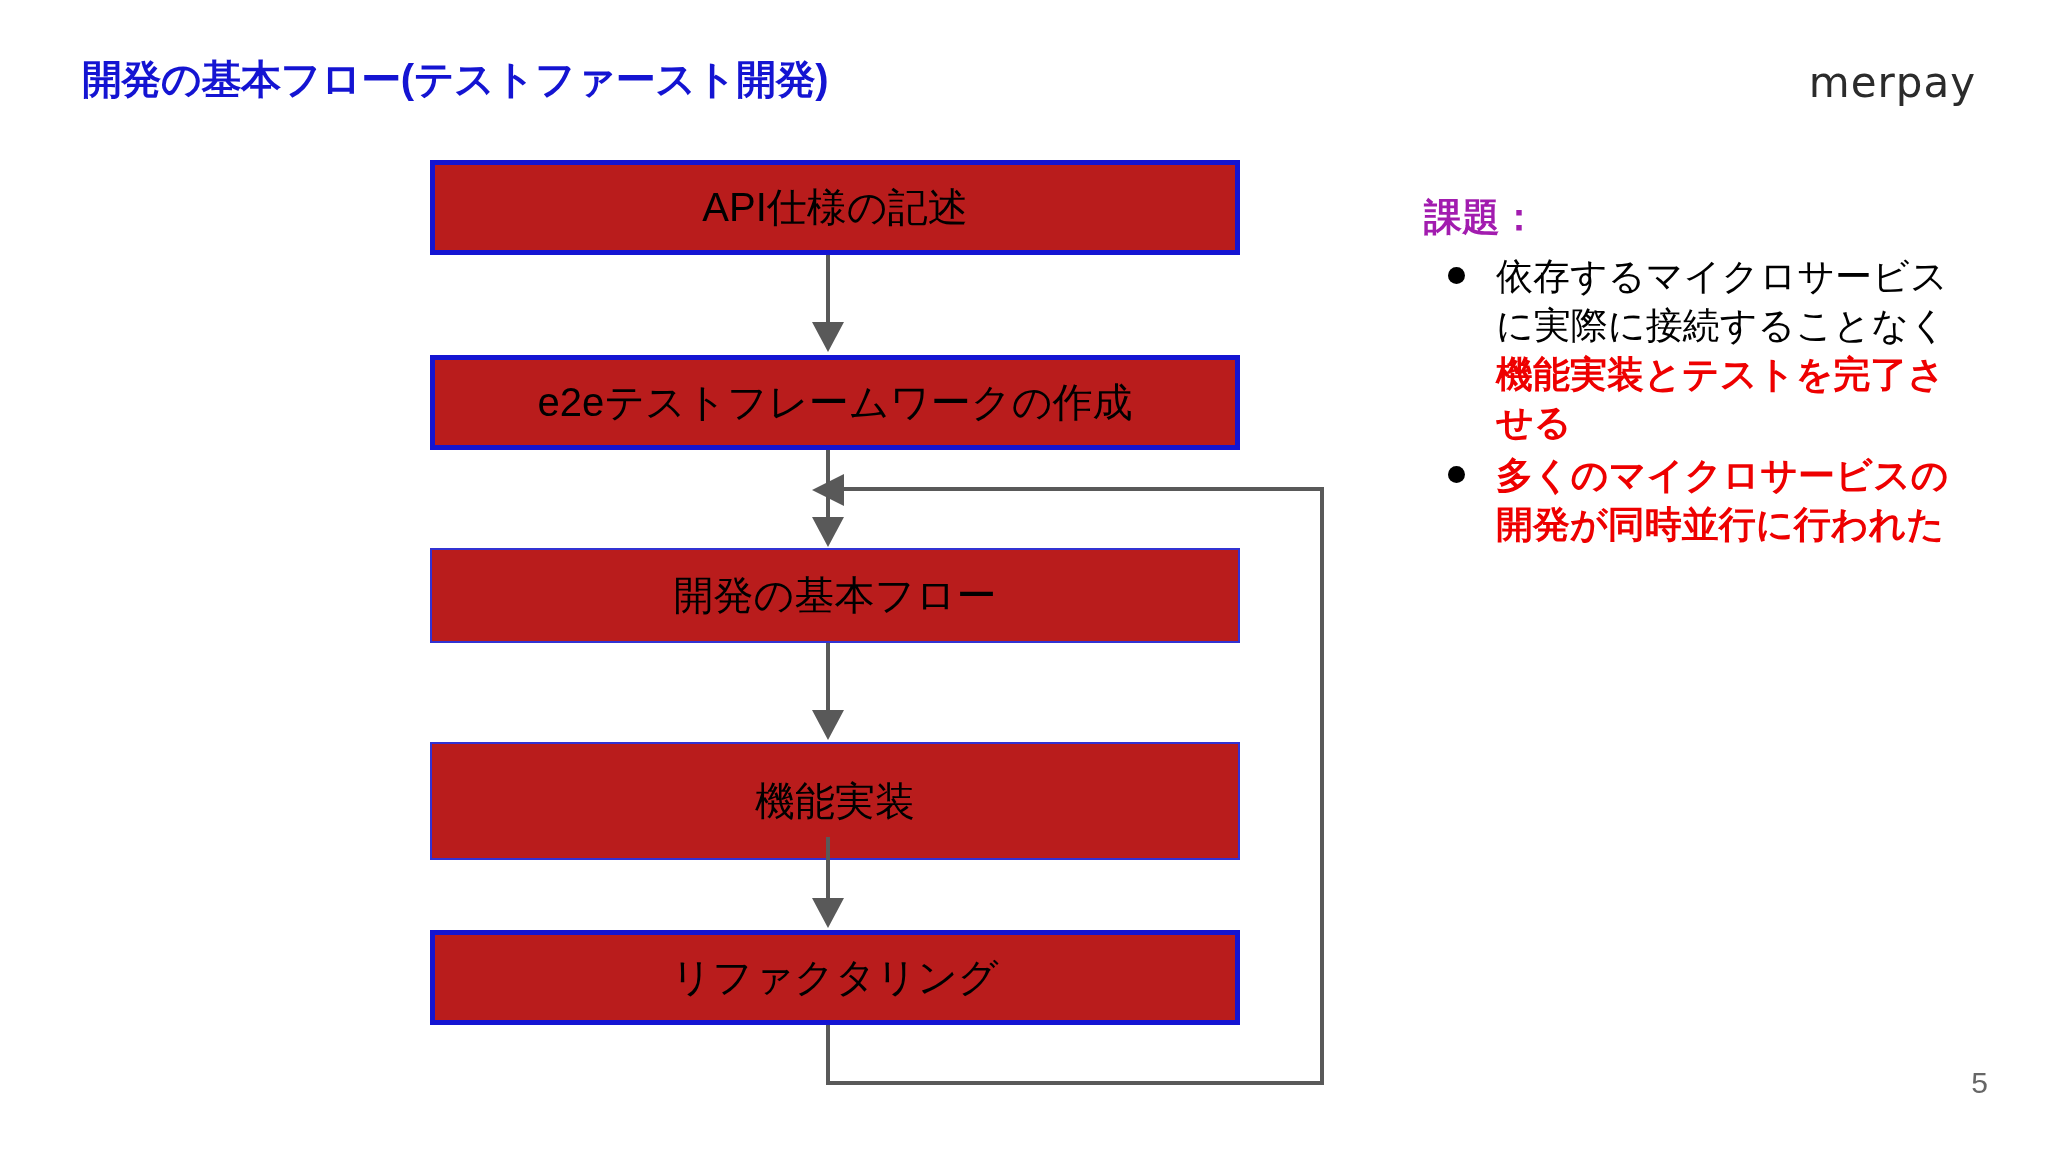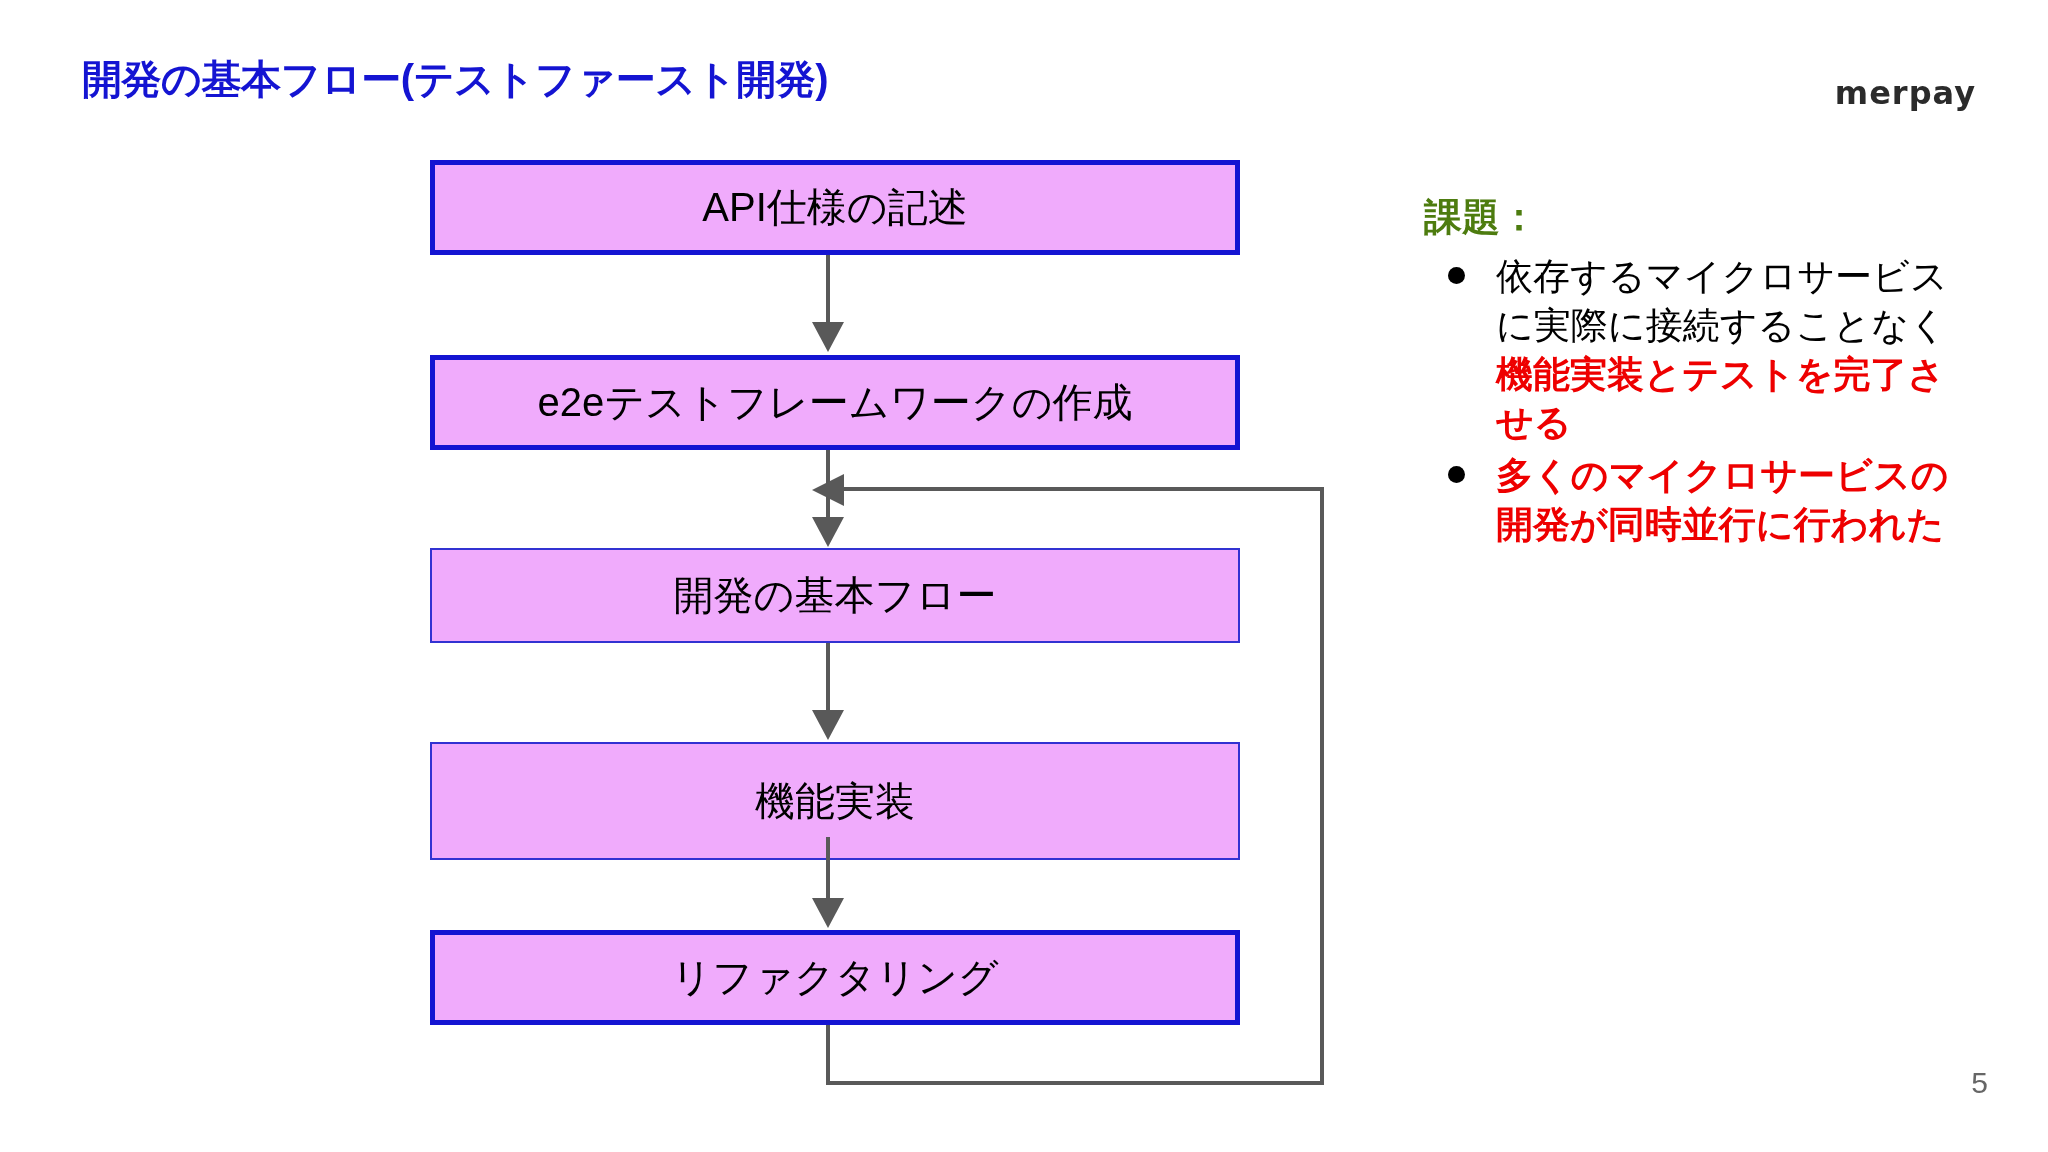--- a/index.html
+++ b/index.html
@@ -26,42 +26,41 @@
     color: #1414d2;
     letter-spacing: -0.5px;
     white-space: nowrap;
   }
 
   
   #brand-logo {
     position: absolute;
     right: 72px;
     top: 58px;
-    font-size: 32px;
-    font-weight: 700;
+    font-size: 42px;
+    font-weight: 400;
     letter-spacing: 1px;
     color: #2b2b2b;
     font-family: "DejaVu Sans", sans-serif;
-    margin-top: 16px;
   }
 
   
   #flowchart {
     position: absolute;
     left: 0;
     top: 0;
     width: 1400px;
     height: 1152px;
   }
   .flow-box {
     position: absolute;
     left: 430px;
     width: 810px;
     box-sizing: border-box;
-    background: #f0abfc;
+    background: #b91c1c;
     display: flex;
     align-items: center;
     justify-content: center;
     font-size: 40px;
     color: #000000;
     white-space: nowrap;
   }
   .flow-box.thick { border: 5px solid #1414d2; }
   .flow-box.thin  { border: 2px solid #3232d2; }
 
@@ -109,21 +108,21 @@
   
   #issues-panel {
     position: absolute;
     left: 1424px;
     top: 192px;
     width: 530px;
   }
   #issues-heading {
     font-size: 38px;
     font-weight: bold;
-    color: #4d7c0f;
+    color: #a21caf;
     margin-bottom: 10px;
   }
   .issue-list {
     list-style: none;
     margin: 0;
     padding: 0;
   }
   .issue-item {
     position: relative;
     padding-left: 72px;

